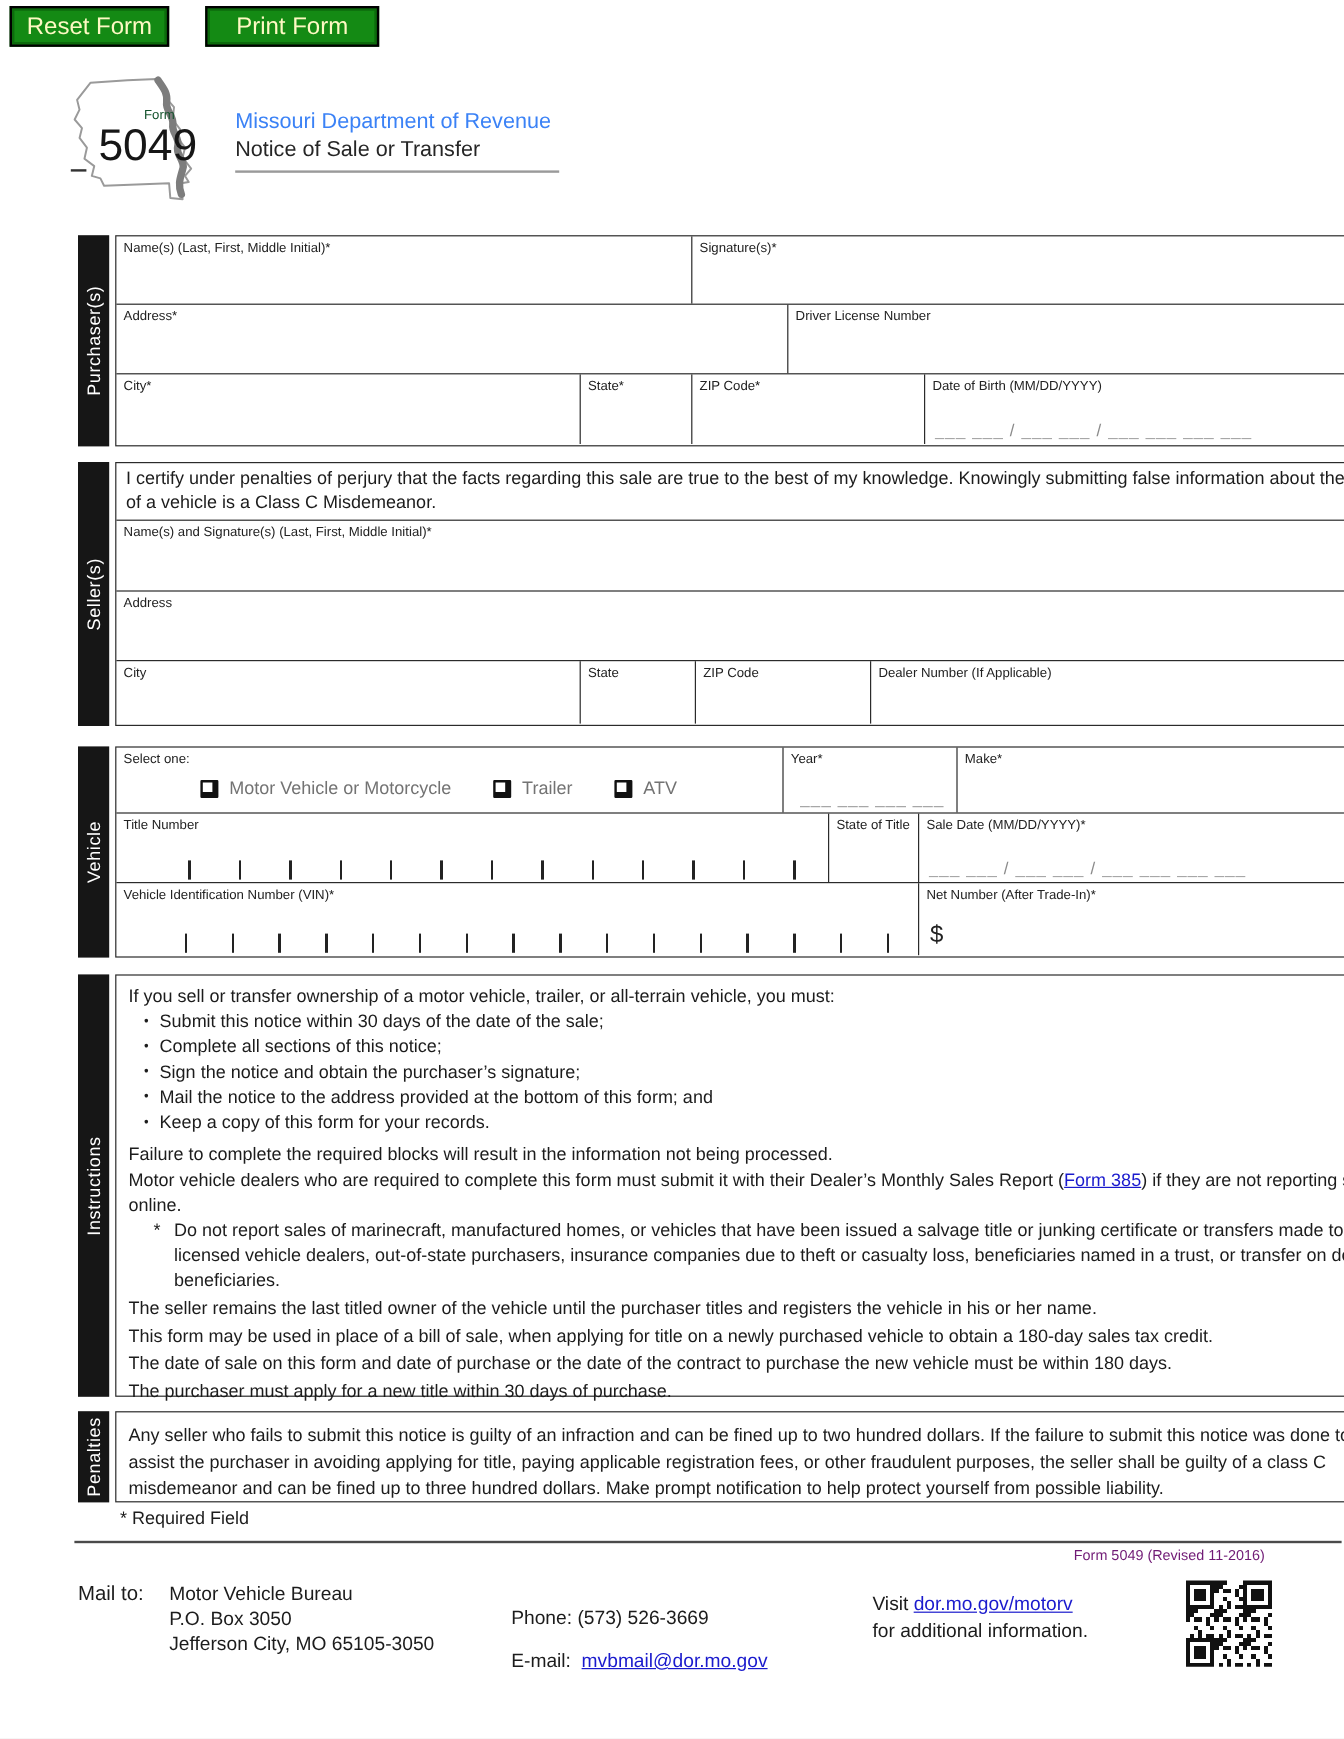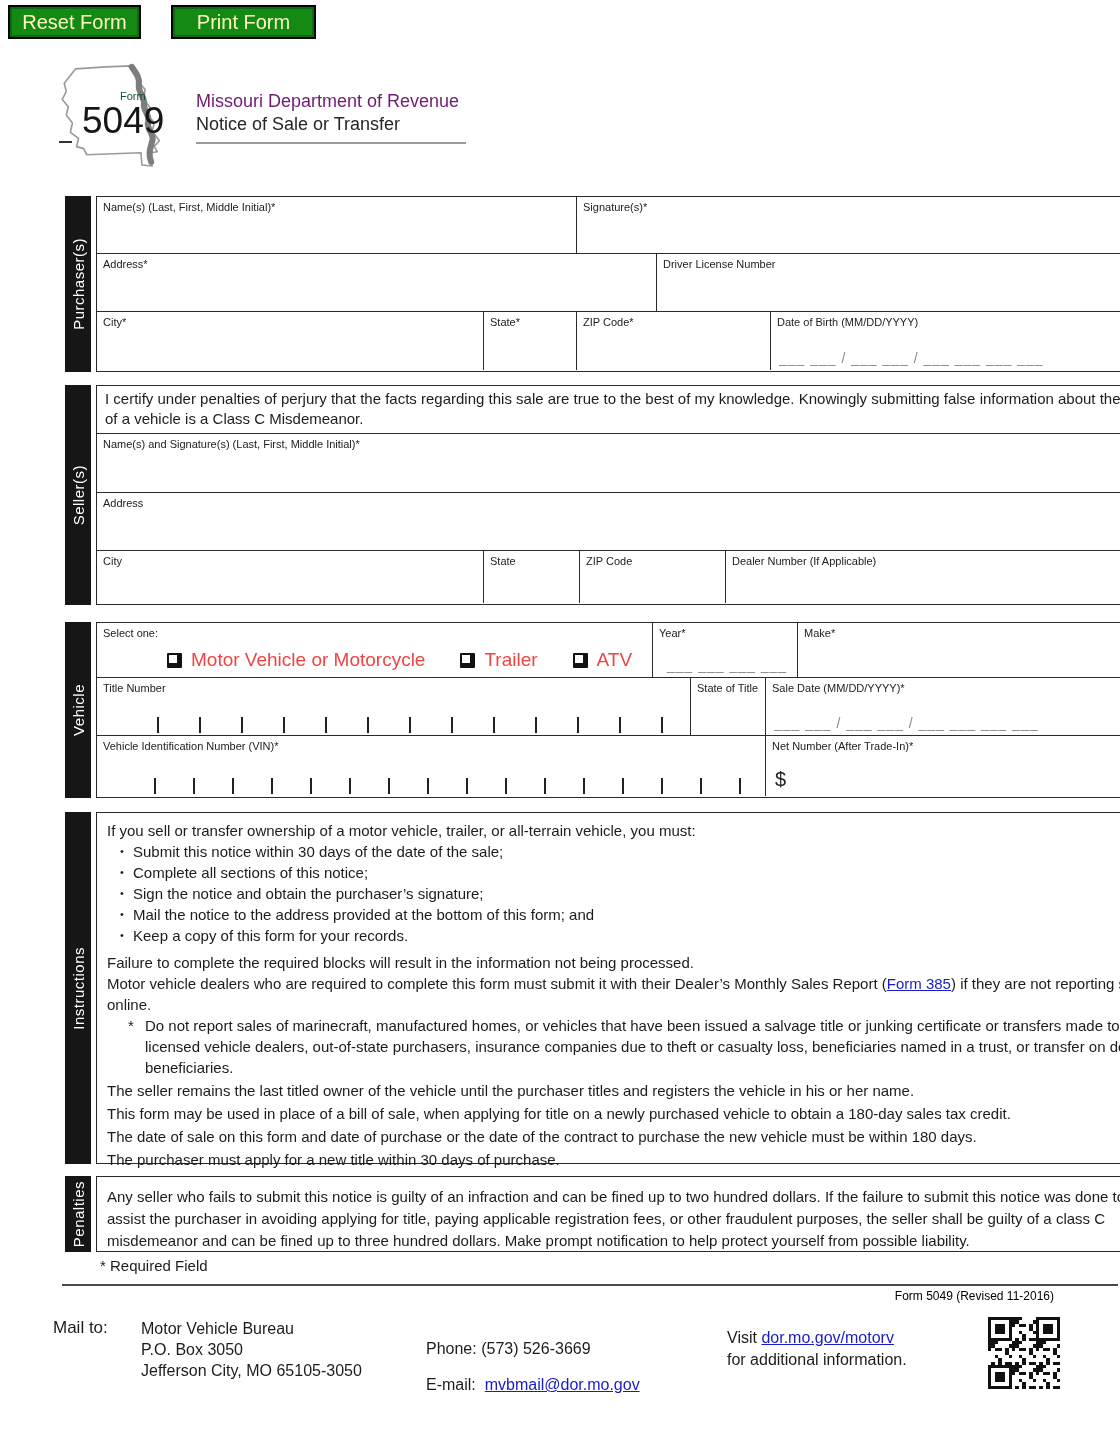--- a/index.html
+++ b/index.html
@@ -17,21 +17,21 @@
     display:flex; align-items:center; justify-content:center; cursor:pointer;
   }
   .btn-reset { left:8px;  top:5px; width:133px; height:34px; }
   .btn-print { left:171px; top:5px; width:145px; height:34px; }
 
   
   .mo-svg   { position:absolute; left:53px; top:60px; width:138px; height:118px; }
   .form-word   { position:absolute; left:120px; top:90px;  font-size:11px; color:#14532d; }
   .form-number { position:absolute; left:82px;  top:100px; font-size:37px; color:#161616; letter-spacing:0px; }
   .header-dash { position:absolute; left:59px;  top:141px; width:13px; height:2px; background:#333; }
-  .agency    { position:absolute; left:196px; top:91px;  font-size:18px; color:#701a75; }
+  .agency    { position:absolute; left:196px; top:91px;  font-size:18px; color:#3b82f6; }
   .doc-title { position:absolute; left:196px; top:114px; font-size:18px; color:#262626; }
   .header-rule { position:absolute; left:196px; top:142px; width:270px; height:2px; background:#9a9a9a; }
 
   
   .vbar {
     position:absolute; left:65px; width:26px; background:#161616; color:#fff;
     display:flex; align-items:center; justify-content:center;
   }
   .vbar span {
     writing-mode:vertical-rl; transform:rotate(180deg);
@@ -56,42 +56,42 @@
     background-image:repeating-linear-gradient(to right, transparent 0, transparent 37px, #222 37px, #222 39px); }
   .dollar { position:absolute; left:9px; bottom:5px; font-size:20px; color:#222; }
 
   
   .cbrow { display:flex; align-items:center; gap:9px; position:absolute; top:26px; left:70px; }
   .cb {
     width:15px; height:15px; background:#fff; flex:0 0 auto;
     border:2px solid #111; border-right-width:5px; border-bottom-width:5px; border-radius:1px;
     cursor:pointer;
   }
-  .cbl { font-size:19px; color:#ef4444; margin-right:26px; }
+  .cbl { font-size:15px; color:#737373; margin-right:26px; }
 
   
   .txt { font-size:15px; line-height:21px; color:#1c1c1c; }
   .ibox { padding:7px 10px 12px 10px; }
   .ibox p { margin:0; }
   .bullet { position:relative; padding-left:26px; }
   .bullet .dot { position:absolute; left:13px; top:0; font-size:11px; }
   .gaptop { margin-top:6px !important; }
   .note { position:relative; padding-left:38px; }
   .note .star { position:absolute; left:21px; top:0; }
   a.flink { color:#1a1acd; text-decoration:underline; cursor:pointer; }
 
   .pbox { padding:9px 12px 0 10px; }
 
   .required-note { position:absolute; left:100px; top:1257px; font-size:15px; color:#1c1c1c; }
   .foot-rule { position:absolute; left:62px; top:1284px; width:1056px; height:2px; background:#4a4a4a; }
-  .revision  { position:absolute; right:66px; top:1289px; font-size:12px; color:#000000; }
+  .revision  { position:absolute; right:66px; top:1289px; font-size:12px; color:#701a75; }
 
   
   .ftxt { position:absolute; font-size:16px; color:#1c1c1c; line-height:21px; }
-  .mailto-label { left:53px; top:1317px; font-size:17px; }
+  .mailto-label { left:65px; top:1317px; font-size:17px; }
   .mail-lines { left:141px; top:1318px; }
   .phone-line { left:426px; top:1338px; }
   .email-line { left:426px; top:1360px;margin-top:14px; }
   .visit-line1 { left:727px; top:1327px; }
   .visit-line2 { left:727px; top:1349px; }
   .qr { position:absolute; left:988px; top:1317px; width:72px; height:72px; }
 </style>
 </head>
 <body>
 

